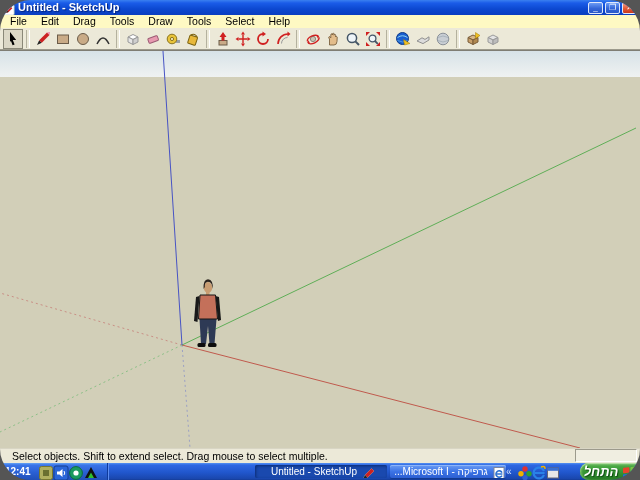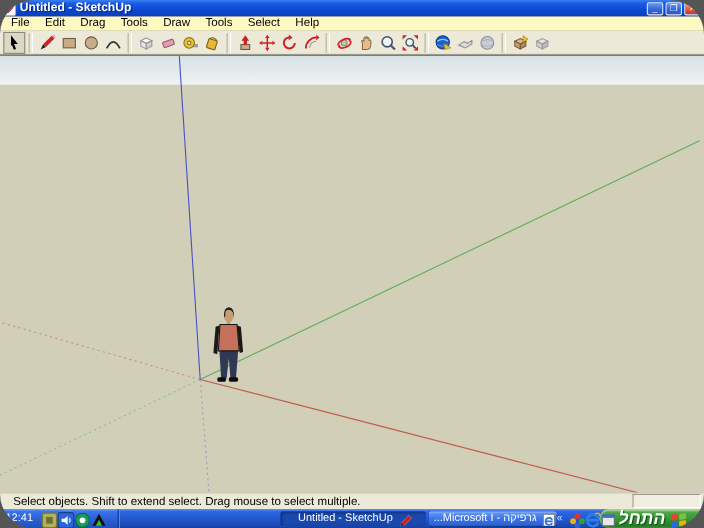--- a/index.html
+++ b/index.html
@@ -50,38 +50,38 @@
   .vcb{position:absolute;top:449px;left:575px;width:62px;height:13px;background:#f0eee1;
     border:1px solid;border-color:#9c9a8c #ffffff #ffffff #9c9a8c;box-sizing:border-box;
     font-size:10px;}
 
   
   .taskbar{position:absolute;top:463px;left:0;width:640px;height:17px;
     background:linear-gradient(180deg,#5592f2 0%,#2e67e2 12%,#2157cd 55%,#1a47ae 92%,#153c96 100%);}
   .tray{position:absolute;left:0;top:0;width:108px;height:17px;
     background:linear-gradient(180deg,#66a4f4 0%,#3a74e8 12%,#2a60d4 55%,#2150b8 100%);
     border-right:1px solid #0f3a9a;box-shadow:1px 0 0 #5c8cf0;
-    display:flex;align-items:center;padding-left:5px;box-sizing:border-box;gap:3px;}
+    display:flex;align-items:center;padding-left:5px;box-sizing:border-box;gap:3px;font-weight:bold;}
   .clock{color:#fff;font-size:10px;margin-right:4px;}
   .tray-ico{width:13px;height:13px;flex:none;}
   .tb-btn{position:absolute;top:2px;height:13px;border-radius:2px;display:flex;
     align-items:center;justify-content:center;gap:3px;color:#fff;font-size:10px;
     padding:0 4px;box-sizing:border-box;white-space:nowrap;overflow:hidden;}
   .tb-btn .btn-ico{width:11px;height:11px;flex:none;}
   .tb-btn.inactive{background:linear-gradient(180deg,#6a9cf4,#3c74e6 50%,#2c5fd2);
     box-shadow:inset 0 1px 0 #8cb4f8, 0 1px 1px #123a90;}
   .tb-btn.active{background:#1a49ae;box-shadow:inset 1px 1px 3px #0b2c74;}
   .ql-chevron{position:absolute;left:506px;top:2px;color:#cfe0ff;font-size:10px;line-height:13px;}
   .ql-ico{position:absolute;top:2px;width:13px;height:13px;}
-  .startbtn{position:absolute;right:0;top:0;width:95px;height:17px;
+  .startbtn{position:absolute;right:0;top:0;width:60px;height:17px;
     border-radius:9px 0 0 9px;
     background:linear-gradient(180deg,#8cc87c 0%,#4aa844 18%,#359434 55%,#257a24 95%);
     box-shadow:inset 0 1px 1px #b8e0a8, inset 2px 0 2px #63b456;
     display:flex;align-items:center;justify-content:center;gap:4px;
-    color:#fff;font-weight:bold;font-style:italic;font-size:16px;
+    color:#fff;font-weight:bold;font-style:italic;font-size:13px;
     text-shadow:1px 1px 1px #0c4a10;}
   .startbtn .flag{width:14px;height:13px;}
 </style>
 </head>
 <body>
 
 <div id="screen">
 
   <div class="titlebar">
     <span class="app-icon" id="app-icon"><svg width="12" height="12" viewBox="0 0 16 16" xmlns="http://www.w3.org/2000/svg">

